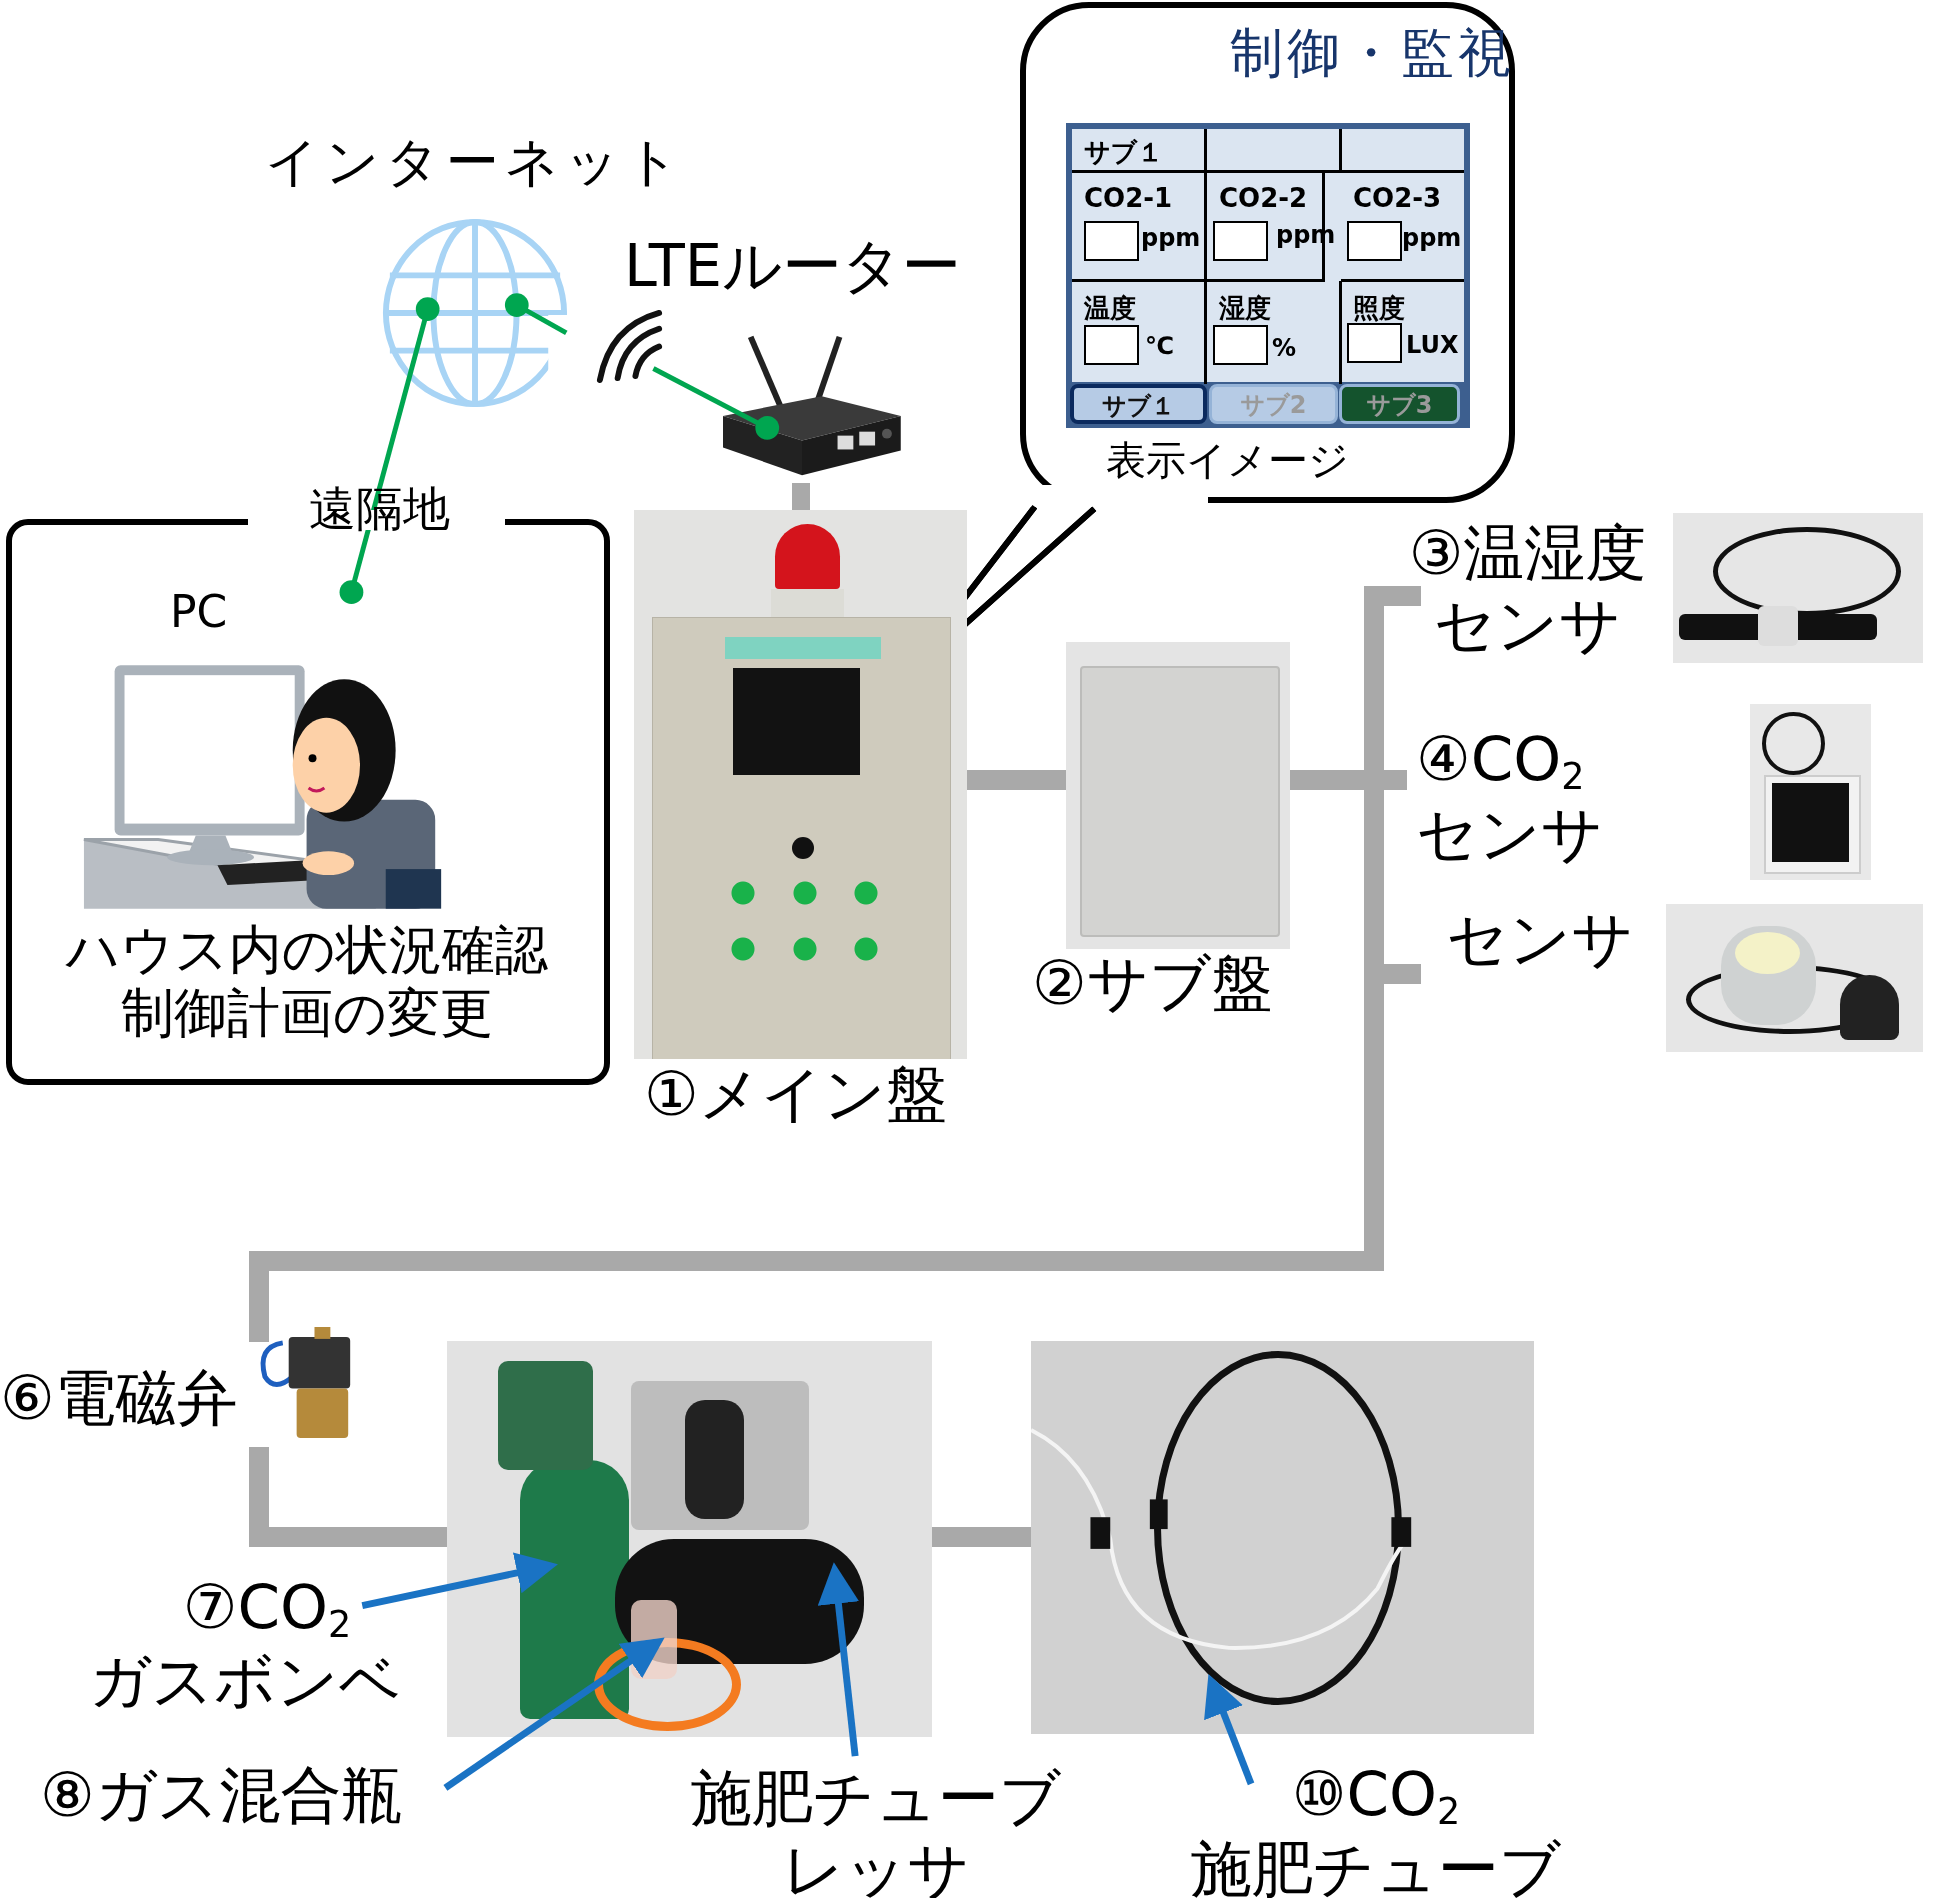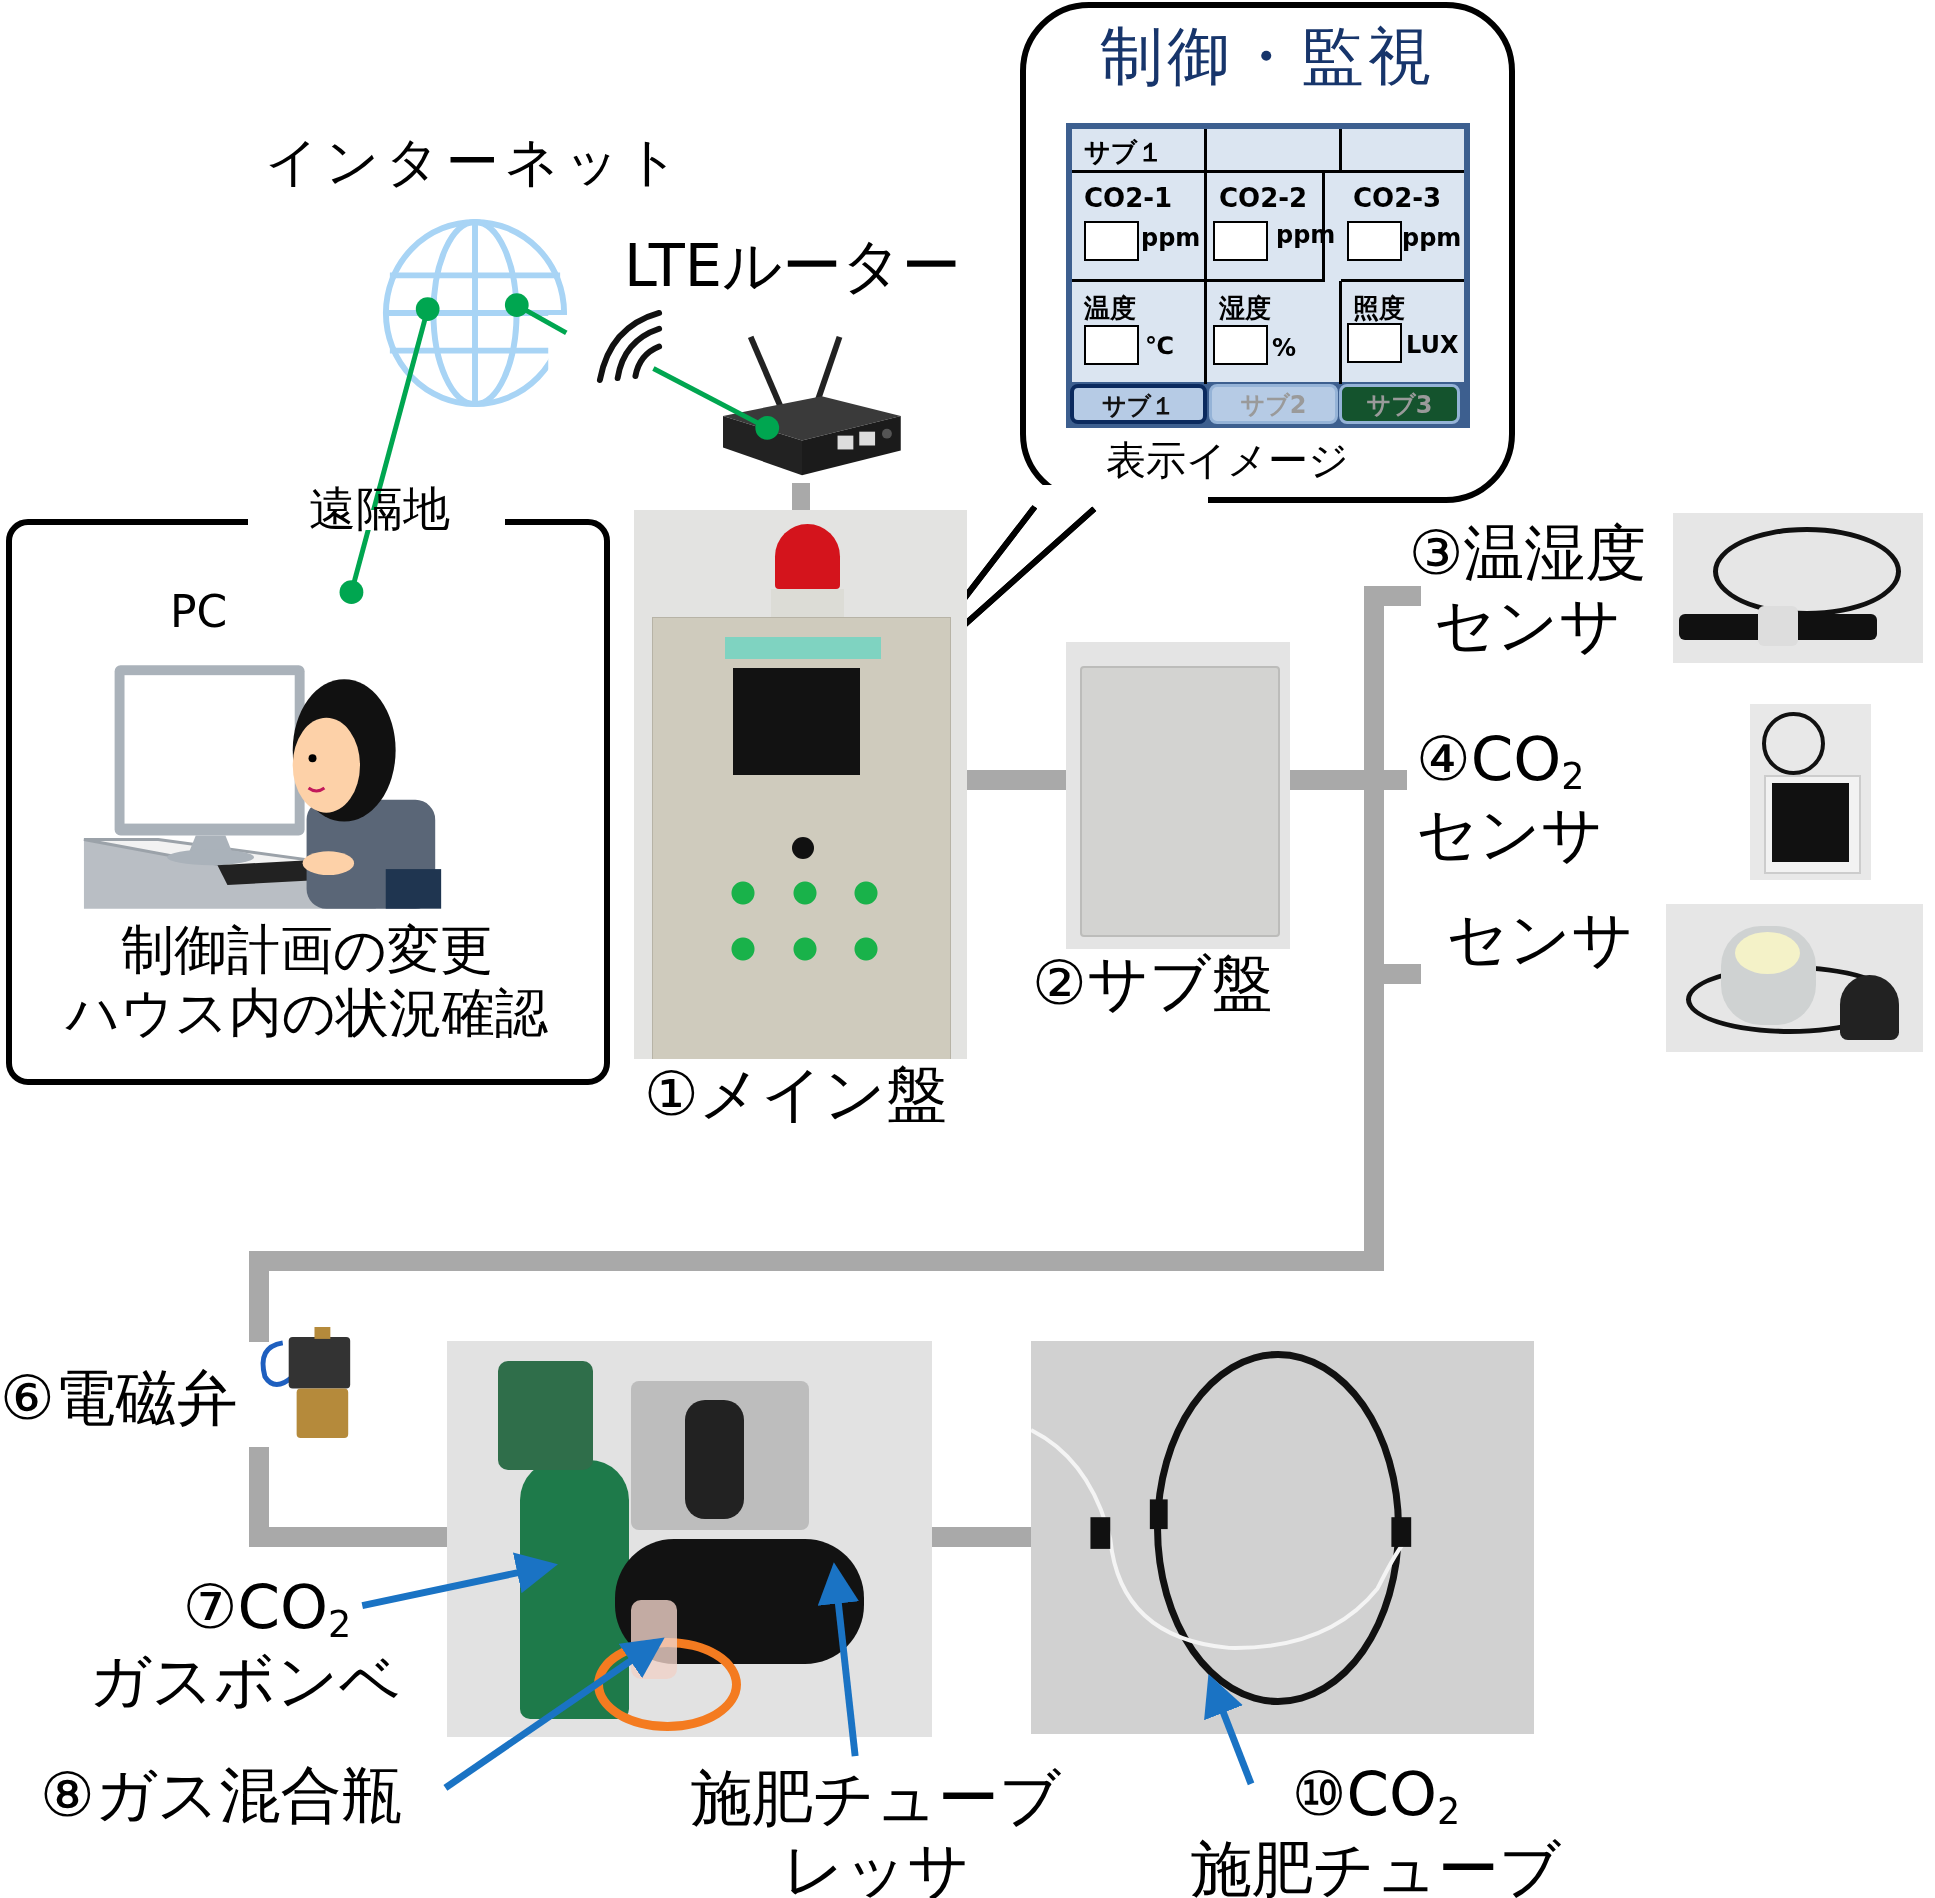--- a/index.html
+++ b/index.html
@@ -8,22 +8,22 @@
   .abs { position:absolute; }
   .lbl { position:absolute; white-space:nowrap; font-size:61px; line-height:1; color:#000; }
   .two { text-align:center; line-height:1.18; }
   sub.s2 { font-size:0.6em; vertical-align:-0.25em; }
   .gray { background:#a9a9a9; position:absolute; }
   .photo { position:absolute; background:#dcdcdc; overflow:hidden; }
 
   
   #bubble { left:1020px; top:2px; width:495px; height:501px; border:6px solid #000;
             border-radius:69px; background:#fff; box-sizing:border-box; }
-  #bubble-title { left:1020px; top:26px; width:495px; text-align:center; font-size:63px;
-                  color:#17356b; letter-spacing:4px;font-family:Liberation Serif, serif; }
+  #bubble-title { left:1020px; top:26px; width:495px; text-align:right; font-size:53px;
+                  color:#17356b; letter-spacing:4px; }
   #display { left:1066px; top:123px; width:404px; height:305px; background:#3d5f8f;
              box-sizing:border-box; padding:5px; }
   #display .grid { position:absolute; left:6px; top:6px; right:6px; bottom:46px; background:#dbe5f1; }
   .cell { position:absolute; box-sizing:border-box; border-right:3px solid #000; border-bottom:3px solid #000; font-weight:bold; font-size:26px; }
   .cell .ttl { position:absolute; left:12px; top:10px; }
   .cell .box { position:absolute; left:12px; width:51px; height:36px; background:#fff; border:2px solid #000; }
   .cell .unit { position:absolute; font-size:24px; }
   .tab { position:absolute; bottom:4px; height:40px; box-sizing:border-box; border-radius:8px;
          font-weight:bold; font-size:24px; text-align:center; line-height:36px; }
   #display-caption { left:1106px; top:440px; font-size:40px; }
@@ -112,22 +112,22 @@
   <rect x="230" y="140" width="130" height="110" rx="20" fill="#5a6677"></rect>
   <ellipse cx="268" cy="90" rx="52" ry="72" fill="#111"></ellipse>
   <ellipse cx="250" cy="105" rx="34" ry="48" fill="#fdd1a8"></ellipse>
   <circle cx="236" cy="98" r="4" fill="#000"></circle>
   <path d="M232 128 Q240 134 248 128" stroke="#c2185b" stroke-width="3" fill="none"></path>
   <rect x="310" y="210" width="56" height="40" fill="#1f3550"></rect>
   <ellipse cx="252" cy="204" rx="26" ry="12" fill="#fdd1a8"></ellipse>
 </svg>
 
 <div class="lbl two" style="left:20px;top:919px;width:574px;font-size:53px;">
+  <div>ハウス内の状況確認</div>
   <div>制御計画の変更</div>
-  <div>ハウス内の状況確認</div>
 </div>
 
 <svg class="abs" style="left:891px;top:485px;" width="248" height="218" viewBox="0 0 250 220">
   <polygon points="140,20 8,200 200,20" fill="#fff"></polygon>
   <polyline points="145,22 8,200 205,24" fill="none" stroke="#000" stroke-width="6" stroke-linejoin="miter"></polyline>
 </svg>
 <div class="abs" id="bubble"></div>
 <div class="abs" style="left:1030px;top:485px;width:178px;height:22px;background:#fff;"></div>
 <svg class="abs" style="left:891px;top:485px;" width="248" height="218" viewBox="0 0 250 220">
   <polyline points="145,22 8,200 205,24" fill="none" stroke="#000" stroke-width="6"></polyline>

